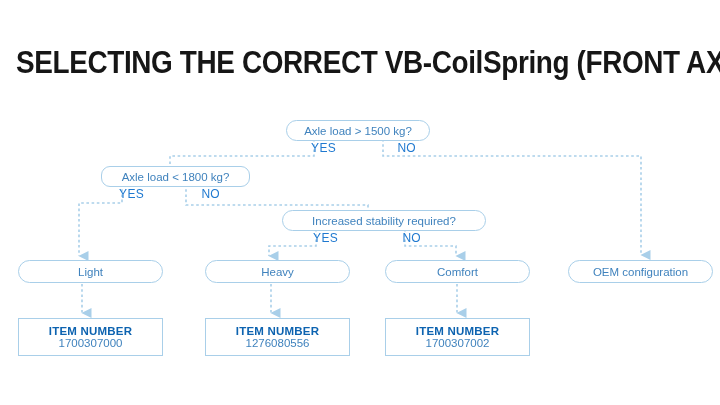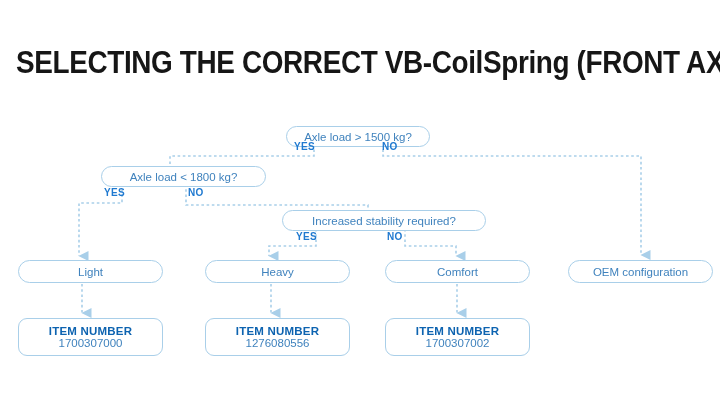--- a/index.html
+++ b/index.html
@@ -37,39 +37,39 @@
     align-items:center;
     justify-content:center;
     color:#3f82bd;
     font-size:11.5px;
     white-space:nowrap;
   }
   .decision{height:21px;}
   .result{height:23px;font-size:11.5px;}
   .itembox{
     position:absolute;box-sizing:border-box;
-    border:1.4px solid #a9cfe9;border-radius:9px;background:#ffffff;
+    border:1.4px solid #a9cfe9;border-radius:0;background:#ffffff;
     display:flex;flex-direction:column;align-items:center;justify-content:center;
     gap:0;
   }
   .itembox .it-label{
     color:#0d63b0;font-weight:700;font-size:11.5px;letter-spacing:.2px;
   }
   .itembox .it-value{
     color:#3f82bd;font-size:11.5px;
   }
 
   
   .blabel{
     position:absolute;
     color:#1f79d0;
-    font-weight:700;
-    font-size:10px;
+    font-weight:400;
+    font-size:12px;
     letter-spacing:.3px;
-    text-align:left;
+    text-align:right;
     white-space:nowrap;
   }
 </style>
 </head>
 <body>
 
 <div id="stage">
 
   <div class="title">SELECTING THE CORRECT VB-CoilSpring (FRONT AXLE)</div>
 
@@ -92,27 +92,27 @@
       <path d="M316,229 L316,246 L269,246 L269,256" marker-end="url(#ah)"></path>
 
       <path d="M405,229 L405,246 L456,246 L456,256" marker-end="url(#ah)"></path>
 
       <path d="M82,284 L82,313" marker-end="url(#ah)"></path>
       <path d="M271,284 L271,313" marker-end="url(#ah)"></path>
       <path d="M457,284 L457,313" marker-end="url(#ah)"></path>
     </g>
   </svg>
 
-  <div class="node decision" style="left:286px;top:120px;width:144px;margin-top:6px;">
+  <div class="node decision" style="left:286px;top:120px;width:144px;">
     <span>Axle load &gt; 1500 kg?</span>
   </div>
   <div class="blabel" style="left:294px;top:141px;width:42px;">YES</div>
   <div class="blabel" style="left:382px;top:141px;width:34px;">NO</div>
 
-  <div class="node decision" style="left:101px;top:166px;width:165px;">
+  <div class="node decision" style="left:101px;top:166px;width:149px;border-radius:9px;">
     <span>Axle load &lt; 1800 kg?</span>
   </div>
   <div class="blabel" style="left:104px;top:187px;width:40px;">YES</div>
   <div class="blabel" style="left:188px;top:187px;width:32px;">NO</div>
 
   <div class="node decision" style="left:282px;top:210px;width:204px;">
     <span>Increased stability required?</span>
   </div>
   <div class="blabel" style="left:296px;top:231px;width:42px;">YES</div>
   <div class="blabel" style="left:387px;top:231px;width:34px;">NO</div>

